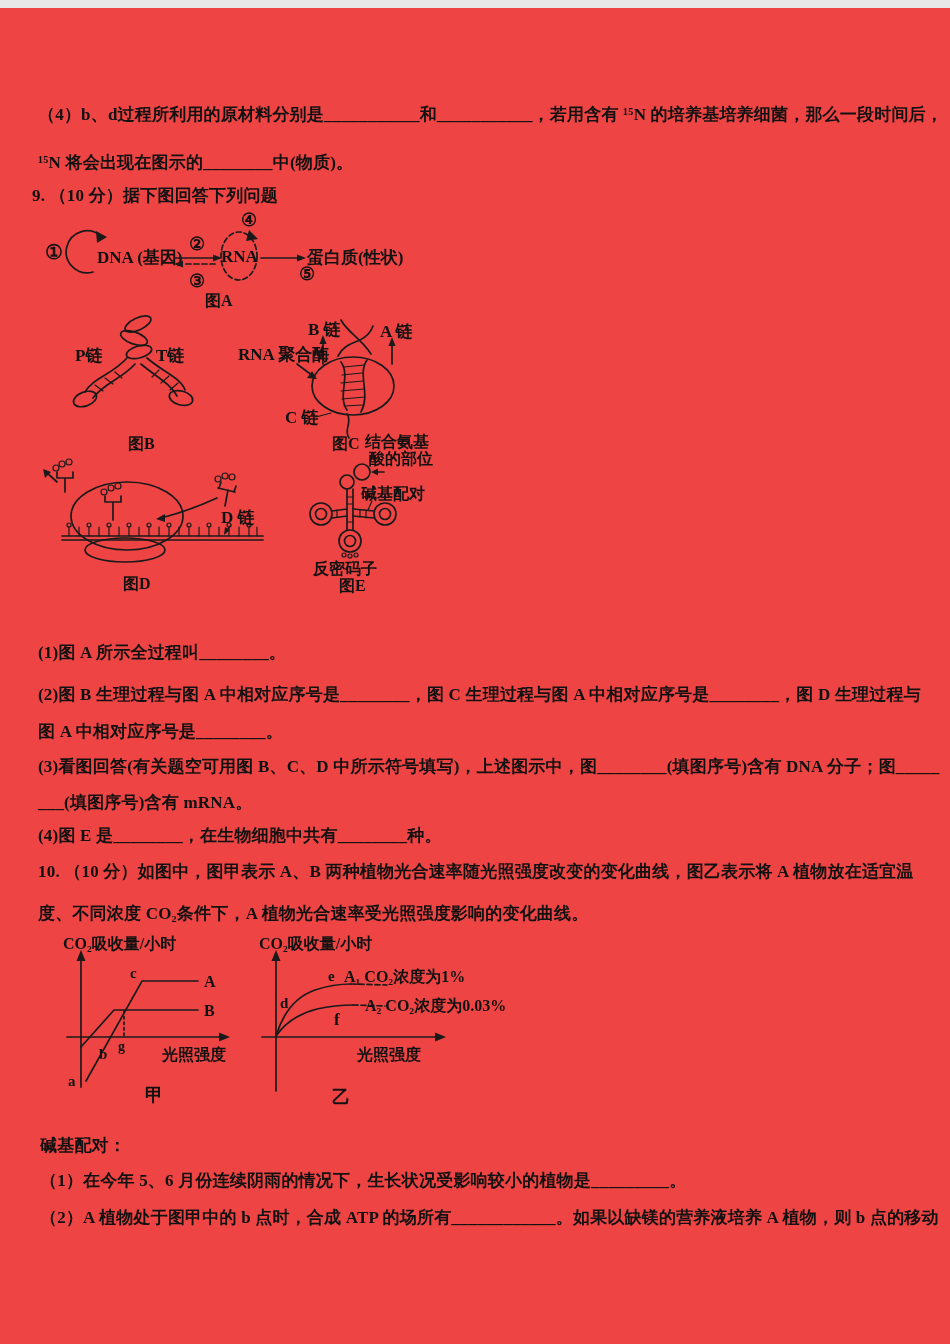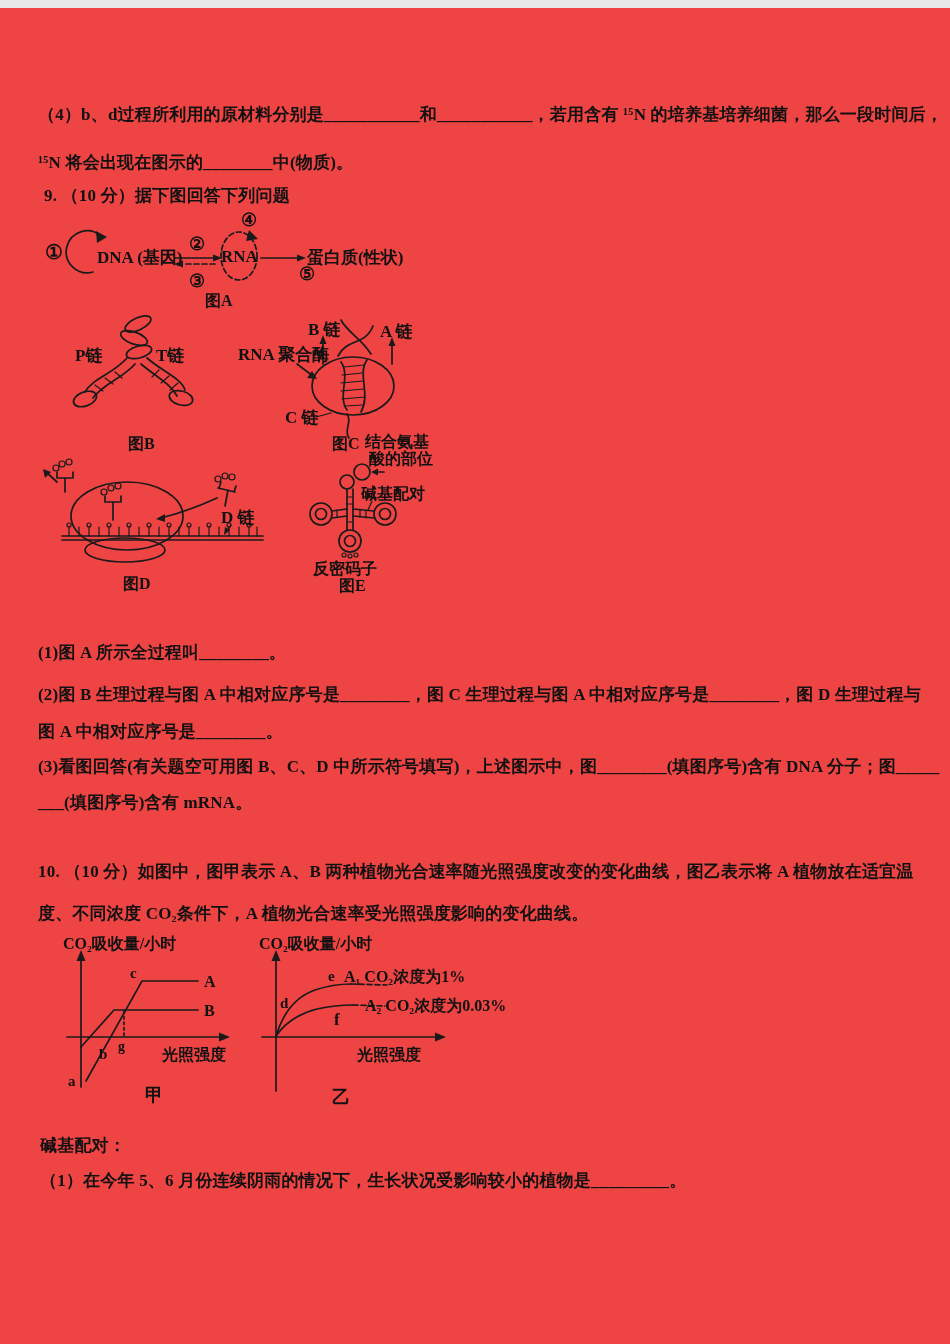--- a/index.html
+++ b/index.html
@@ -14,21 +14,21 @@
   .dash{stroke-dasharray:5,3;}
 </style>
 </head>
 <body>
 
 <div class="page">
 
   <div class="t" style="left:38px;top:95px;">（4）b、d过程所利用的原材料分别是___________和___________，若用含有 ¹⁵N 的培养基培养细菌，那么一段时间后，</div>
   <div class="t" style="left:38px;top:143px;text-align:right;">¹⁵N 将会出现在图示的________中(物质)。</div>
 
-  <div class="t" style="left:44px;top:176px;font-family:Liberation Serif, serif;">9. （10 分）据下图回答下列问题</div>
+  <div class="t" style="left:32px;top:176px;font-family:Liberation Serif, serif;">9. （10 分）据下图回答下列问题</div>
 
   <svg class="svgabs" style="left:35px;top:198px;" width="460" height="410" viewBox="0 0 460 410">
 
     <g>
       <text x="10" y="53" font-size="20">①</text>
       <path class="s" d="M 58,66 A 21,21 0 1 1 66,30"></path>
       <polygon class="f" points="72,31 61,25 62,37"></polygon>
       <text x="62" y="57" font-size="17">DNA (基因)</text>
       <text x="154" y="44" font-size="18">②</text>
       <line class="s" x1="140" y1="52" x2="178" y2="52"></line>
@@ -165,20 +165,21 @@
       <text x="278" y="368" font-size="16">反密码子</text>
       <text x="304" y="385" font-size="16">图E</text>
     </g>
   </svg>
 
   <div class="t" style="left:38px;top:633px;">(1)图 A 所示全过程叫________。</div>
   <div class="t" style="left:38px;top:675px;">(2)图 B 生理过程与图 A 中相对应序号是________，图 C 生理过程与图 A 中相对应序号是________，图 D 生理过程与</div>
   <div class="t" style="left:38px;top:712px;">图 A 中相对应序号是________。</div>
   <div class="t" style="left:38px;top:747px;">(3)看图回答(有关题空可用图 B、C、D 中所示符号填写)，上述图示中，图________(填图序号)含有 DNA 分子；图_____</div>
   <div class="t" style="left:38px;top:783px;">___(填图序号)含有 mRNA。</div>
+  <div class="t" style="left:38px;top:816px;">(4)图 E 是________，在生物细胞中共有________种。</div>
 
   <div class="t" style="left:38px;top:852px;">10. （10 分）如图中，图甲表示 A、B 两种植物光合速率随光照强度改变的变化曲线，图乙表示将 A 植物放在适宜温</div>
   <div class="t" style="left:38px;top:894px;text-align:right;">度、不同浓度 CO₂条件下，A 植物光合速率受光照强度影响的变化曲线。</div>
 
   <svg class="svgabs" style="left:35px;top:925px;" width="520" height="190" viewBox="0 0 520 190">
 
     <g>
       <text x="28" y="16" font-size="16">CO₂吸收量/小时</text>
       <line class="s" x1="46" y1="26" x2="46" y2="154"></line>
       <polygon class="f" points="46,17 41.5,28 50.5,28"></polygon>
@@ -212,14 +213,15 @@
       <text x="309" y="49" font-size="16">A₁ CO₂浓度为1%</text>
       <text x="330" y="78" font-size="16">A₂ CO₂浓度为0.03%</text>
       <text x="299" y="92" font-size="17">f</text>
       <text x="322" y="127" font-size="16">光照强度</text>
       <text x="297" y="170" font-size="18">乙</text>
     </g>
   </svg>
 
   <div class="t" style="left:40px;top:1126px;">碱基配对：</div>
   <div class="t" style="left:40px;top:1161px;">（1）在今年 5、6 月份连续阴雨的情况下，生长状况受影响较小的植物是_________。</div>
+  <div class="t" style="left:40px;top:1198px;">（2）A 植物处于图甲中的 b 点时，合成 ATP 的场所有____________。如果以缺镁的营养液培养 A 植物，则 b 点的移动</div>
 
 </div>
 
 </body></html>

